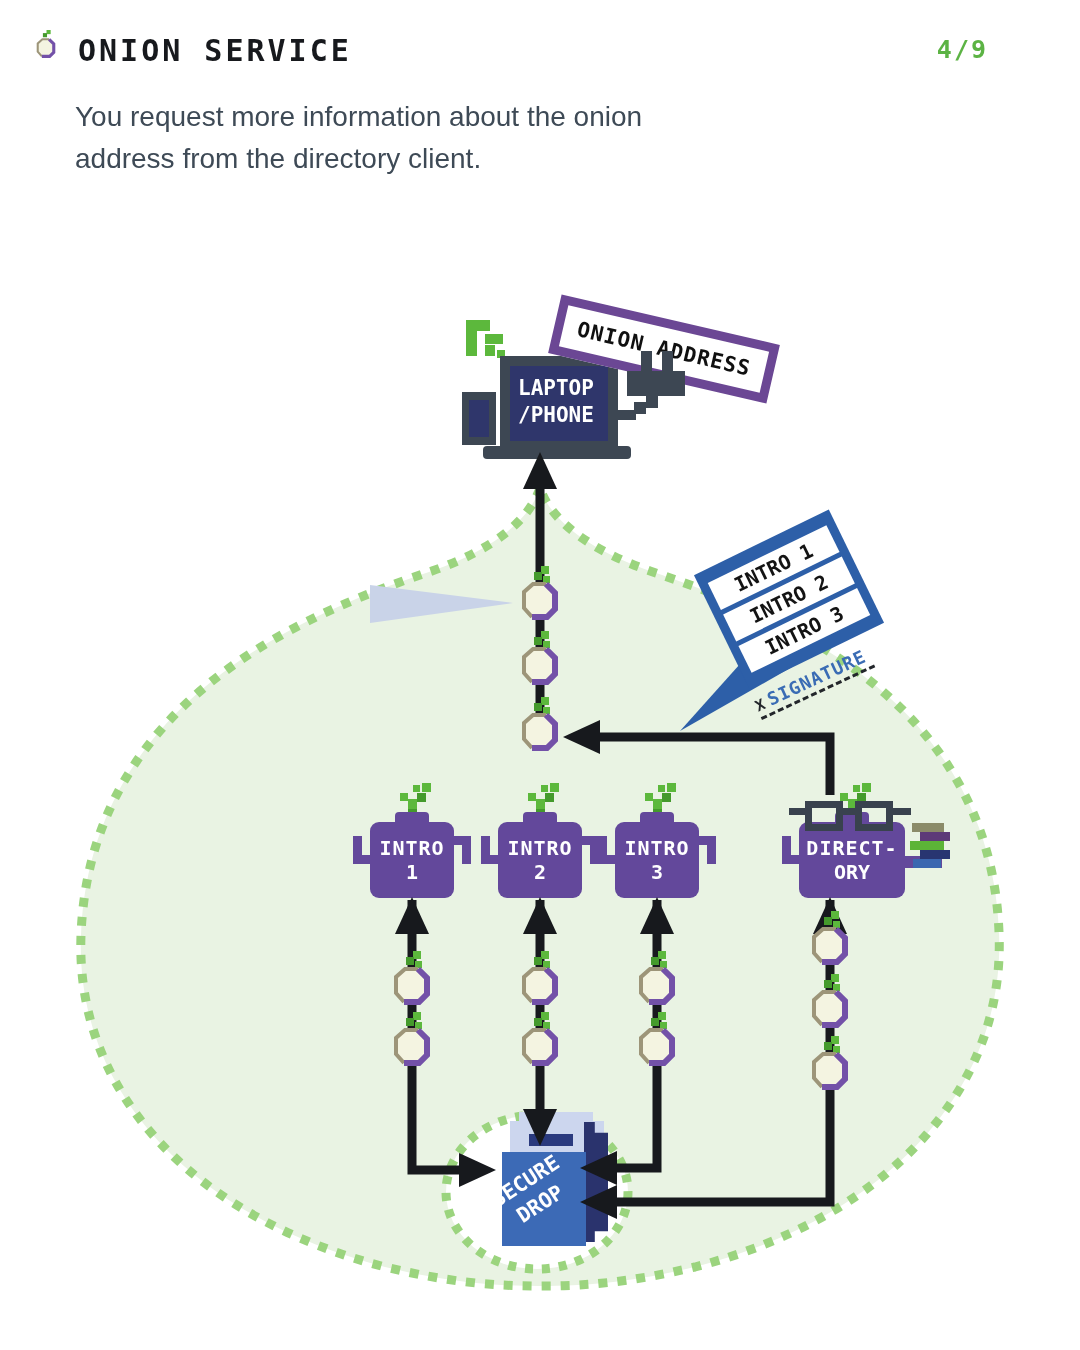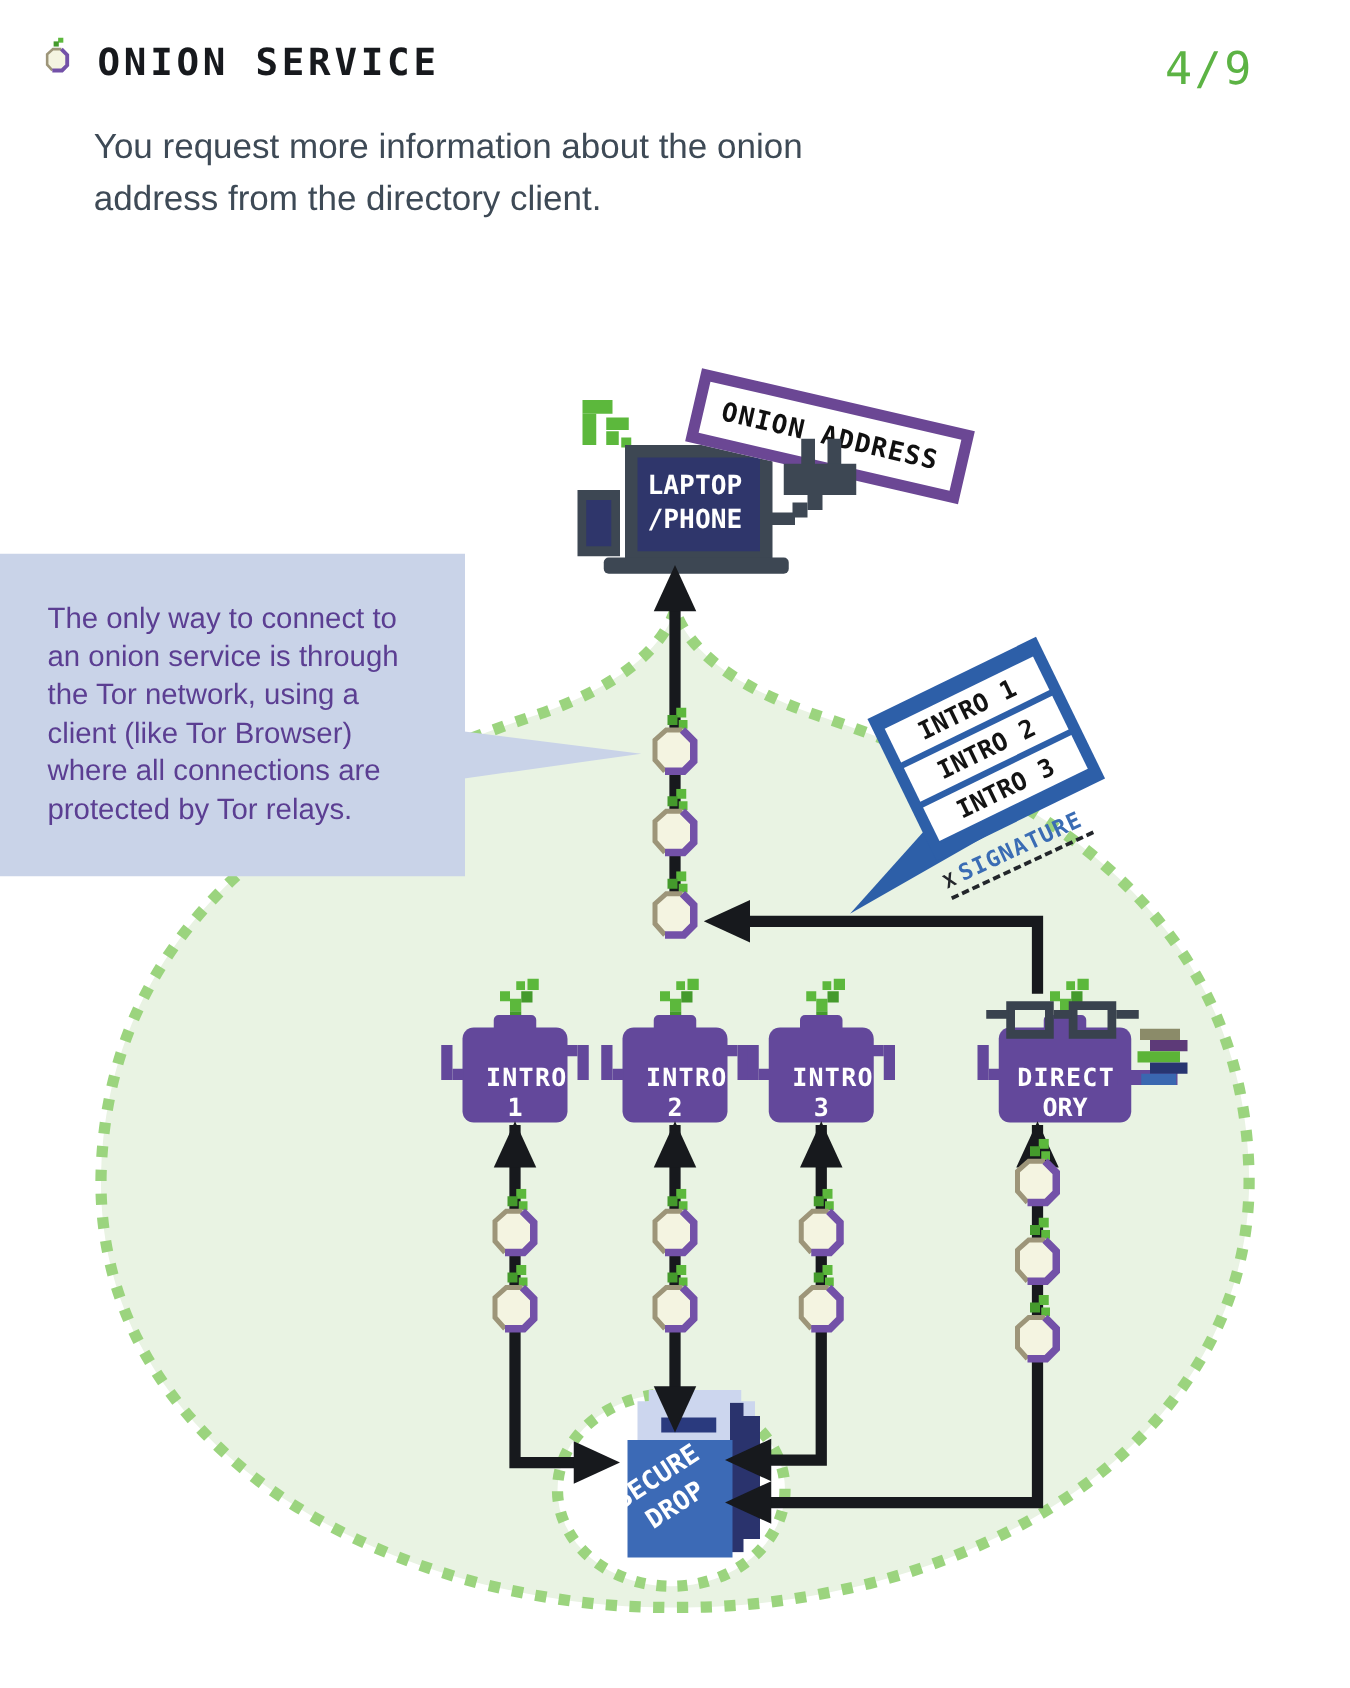--- a/index.html
+++ b/index.html
@@ -14,22 +14,22 @@
   html,body{margin:0;padding:0;background:#fff;}
   .canvas{position:relative;width:1028px;height:1350px;overflow:hidden;background:#fff;
           font-family:"Liberation Sans",sans-serif;}
   .px{position:absolute;margin-left:14px;}
   svg.layer{position:absolute;left:0;top:0;}
 
   
   .hdr-icon{position:absolute;left:34px;top:30px;}
   .hdr-title{position:absolute;left:78px;top:33px;font-family:"DejaVu Sans Mono",monospace;
              font-weight:bold;font-size:30px;letter-spacing:3px;color:#17191d;}
-  .hdr-page{position:absolute;right:25px;top:35px;font-family:"DejaVu Sans Mono",monospace;
-            font-weight:normal;font-size:36px;letter-spacing:2px;color:var(--accent-green);}
+  .hdr-page{position:absolute;right:40px;top:35px;font-family:"DejaVu Sans Mono",monospace;
+            font-weight:bold;font-size:25px;letter-spacing:2px;color:var(--accent-green);}
   .subtitle{position:absolute;left:75px;top:96px;width:630px;font-size:28px;line-height:42px;
             color:var(--text-dark);}
 
   
   .callout{position:absolute;left:0;top:443px;width:372px;height:258px;background:var(--callout-bg);}
   .callout-text{position:absolute;left:38px;top:36px;width:310px;font-size:23.5px;line-height:30.5px;
                 color:var(--callout-text);white-space:pre-line;}
 
   
   .blob{fill:var(--blob-fill);stroke:var(--dot-green);stroke-width:9;stroke-dasharray:9 10;stroke-linejoin:round;}
@@ -61,21 +61,21 @@
   .bubble-row{height:30px;line-height:30px;background:#fff;margin:5px 0;color:#131313;text-align:center;
               font-family:"DejaVu Sans Mono",monospace;font-weight:bold;font-size:20px;}
   .signature{position:absolute;left:762px;top:694px;transform:rotate(-25deg);transform-origin:left bottom;
              border-bottom:3px dashed #23262b;padding:0 4px 2px 0;white-space:nowrap;}
   .sig-x{color:#23262b;font-family:"DejaVu Sans Mono",monospace;font-weight:bold;font-size:15px;margin-right:5px;}
   .sig-text{color:#3a6cb4;font-family:"DejaVu Sans Mono",monospace;font-weight:bold;font-size:18px;letter-spacing:1px;}
 
   
   .pot{position:absolute;top:822px;height:76px;width:84px;background:var(--purple);border-radius:9px;
        color:#fff;font-family:"DejaVu Sans Mono",monospace;font-weight:bold;font-size:20px;text-align:center;}
-  .pot .l1{margin-top:28px;letter-spacing:1px;text-align:right;}
+  .pot .l1{margin-top:14px;letter-spacing:1px;}
   .neck{position:absolute;top:-10px;left:50%;transform:translateX(-50%);width:34px;height:12px;
         background:var(--purple);border-radius:4px 4px 0 0;}
   .sprout{position:absolute;top:-43px;left:50%;transform:translateX(-50%);width:46px;height:42px;}
   .armL{position:absolute;left:-17px;top:14px;width:9px;height:28px;background:var(--purple);}
   .armL::after{content:"";position:absolute;left:9px;bottom:0;width:9px;height:9px;background:var(--purple);}
   .armR{position:absolute;right:-17px;top:14px;width:9px;height:28px;background:var(--purple);}
   .armR::after{content:"";position:absolute;left:-9px;top:0;width:9px;height:9px;background:var(--purple);}
   .lens{position:absolute;width:24px;height:16px;border:7px solid #39424e;top:-21px;}
   .gpart{position:absolute;height:7px;background:#39424e;top:-14px;}
   .book{position:absolute;}
@@ -108,28 +108,20 @@
     <rect x="24" y="0" width="8" height="8" fill="var(--sprout-light)"></rect>
     <rect x="17" y="6" width="8" height="8" fill="var(--sprout-dark)"></rect>
     <path d="M16 18 L30 18 L38 27 L38 43 L30 51 L15 51 L7 42 L7 26 Z" fill="var(--onion-cream)"></path>
     <path d="M29 18 L16 18 L7 26 L7 42 L15 51" fill="none" stroke="var(--onion-tan)" stroke-width="4"></path>
     <path d="M29 18 L38 27 L38 43 L30 51 L15 51" fill="none" stroke="var(--onion-purple)" stroke-width="6"></path>
   </svg>
   <div class="hdr-title">ONION SERVICE</div>
   <div class="hdr-page">4/9</div>
   <div class="subtitle">You request more information about the onion address from the directory client.</div>
 
-  <div class="callout">
-    <div class="callout-text">The only way to connect to
-an onion service is through
-the Tor network, using a
-client (like Tor Browser)
-where all connections are
-protected by Tor relays.</div>
-  </div>
 
   <div class="px wifi" style="left:452px;top:331px;width:11px;height:25px"></div>
   <div class="px wifi" style="left:452px;top:320px;width:24px;height:11px"></div>
   <div class="px wifi" style="left:471px;top:345px;width:10px;height:11px"></div>
   <div class="px wifi" style="left:471px;top:334px;width:18px;height:10px"></div>
   <div class="px wifi" style="left:483px;top:350px;width:8px;height:8px"></div>
   <div class="px phone-outer"></div>
   <div class="px phone-screen"></div>
   <div class="px lap-body"></div>
   <div class="px lap-screen"><span>LAPTOP</span><br><span>/PHONE</span></div>

